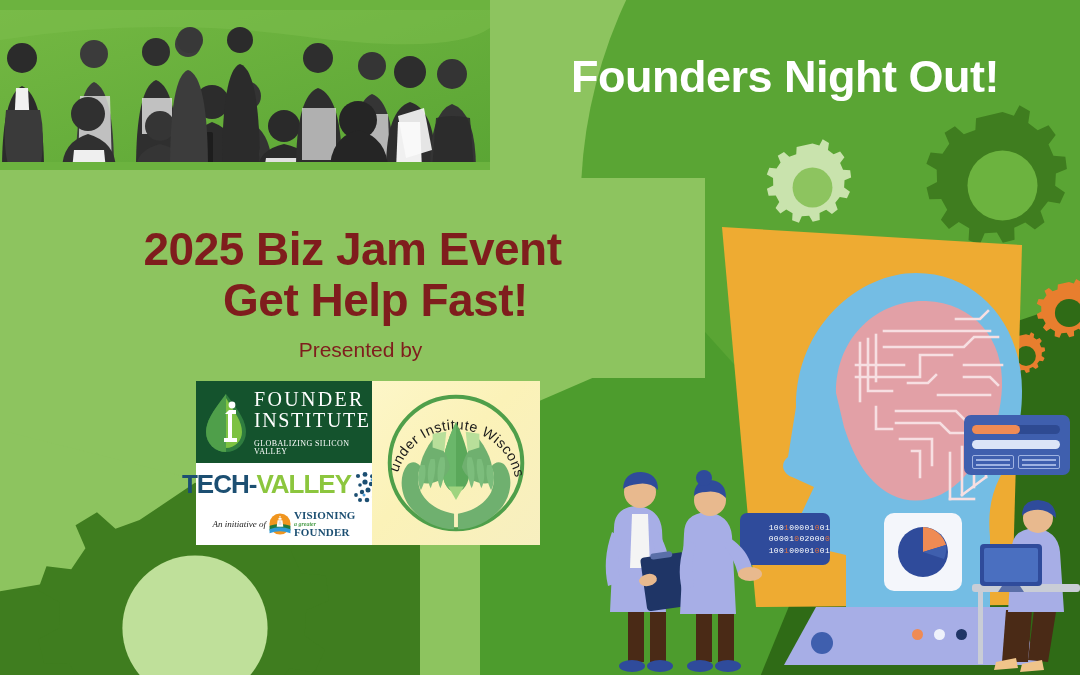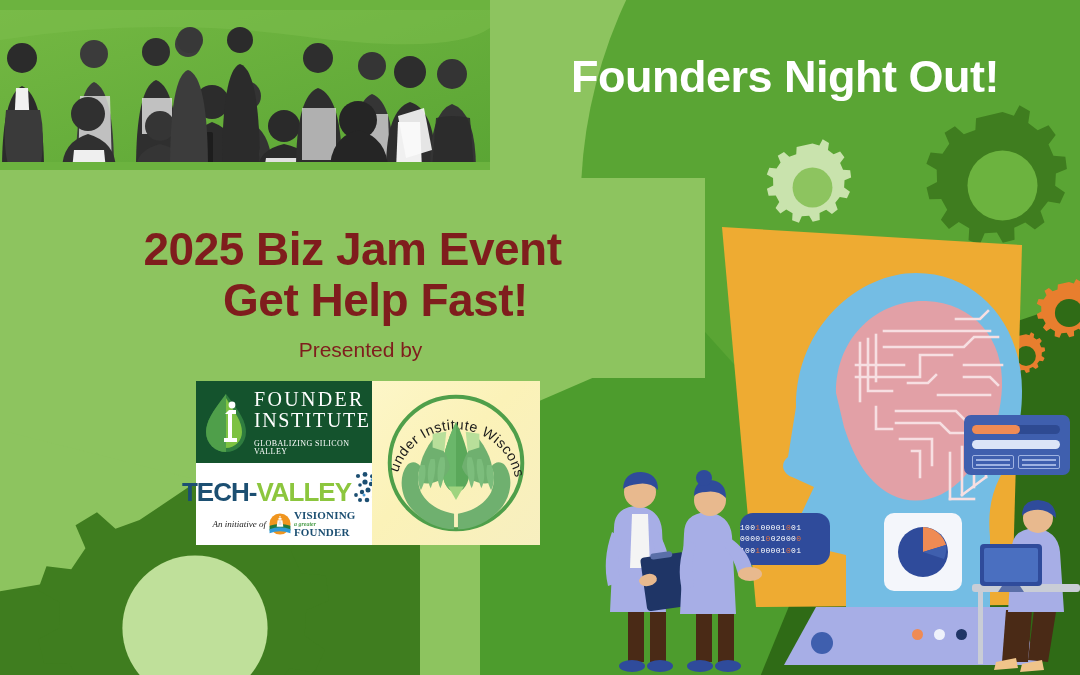--- a/index.html
+++ b/index.html
@@ -119,21 +119,21 @@
   .fi-text .fi-l1{font-family:"Liberation Serif",serif;font-size:20px;letter-spacing:2.3px;}
   .fi-text .fi-l2{font-family:"Liberation Serif",serif;font-size:20px;letter-spacing:1.6px;margin-top:1px;}
   .fi-text .fi-l3{font-family:"Liberation Serif",serif;font-size:8px;letter-spacing:0.4px;margin-top:10px;}
 
   .tp-logo{
     height:82px;background:#ffffff;
     display:flex;flex-direction:column;
     align-items:center;justify-content:center;
     box-sizing:border-box;
   }
-  .tp-row1{display:flex;align-items:flex-end;}
+  .tp-row1{display:flex;align-items:flex-start;}
   .tp-word{font-size:26px;font-weight:bold;line-height:1;letter-spacing:-1px;}
   .tp-tech{color:#1c4f72;}
   .tp-dash{color:#1c4f72;}
   .tp-prize{color:#8cc63e;}
   .tp-dots{width:34px;height:34px;margin-left:1px;}
   .tp-row2{display:flex;align-items:center;margin-top:5px;}
   .tp-init{font-family:"Liberation Serif",serif;font-style:italic;font-size:9px;color:#1a1a1a;}
   .tp-light{width:22px;height:22px;margin:0 3px;}
   .tp-vis{line-height:1.0;text-align:left;font-weight:bold;}
   .tp-vis .v1{font-family:"Liberation Serif",serif;font-size:11px;color:#1c4f72;letter-spacing:0.2px;}
@@ -172,23 +172,23 @@
   }
 
   .pie-card{
     position:absolute;right:118px;top:298px;width:78px;height:78px;
     background:#f4f6fb;border-radius:10px;
   }
   .pie-card svg{position:absolute;left:12px;top:12px;}
 
   .binary-panel{
     position:absolute;left:180px;top:298px;width:90px;height:52px;
-    background:#2f4b9b;border-radius:13px;
+    background:#2f4b9b;border-radius:7px;
     display:flex;flex-direction:column;
-    align-items:flex-start;justify-content:center;
+    align-items:flex-end;justify-content:center;
   }
   .binary-row{
     font-family:"Liberation Mono",monospace;
     font-size:8px;line-height:1.45;letter-spacing:0.3px;
     color:#ffffff;white-space:nowrap;
   }
   .binary-row b{color:#e2723f;font-weight:normal;}
 
   .bit-dots{position:absolute;left:352px;top:414px;display:flex;gap:11px;}
   .bit-dot{width:11px;height:11px;border-radius:50%;}

